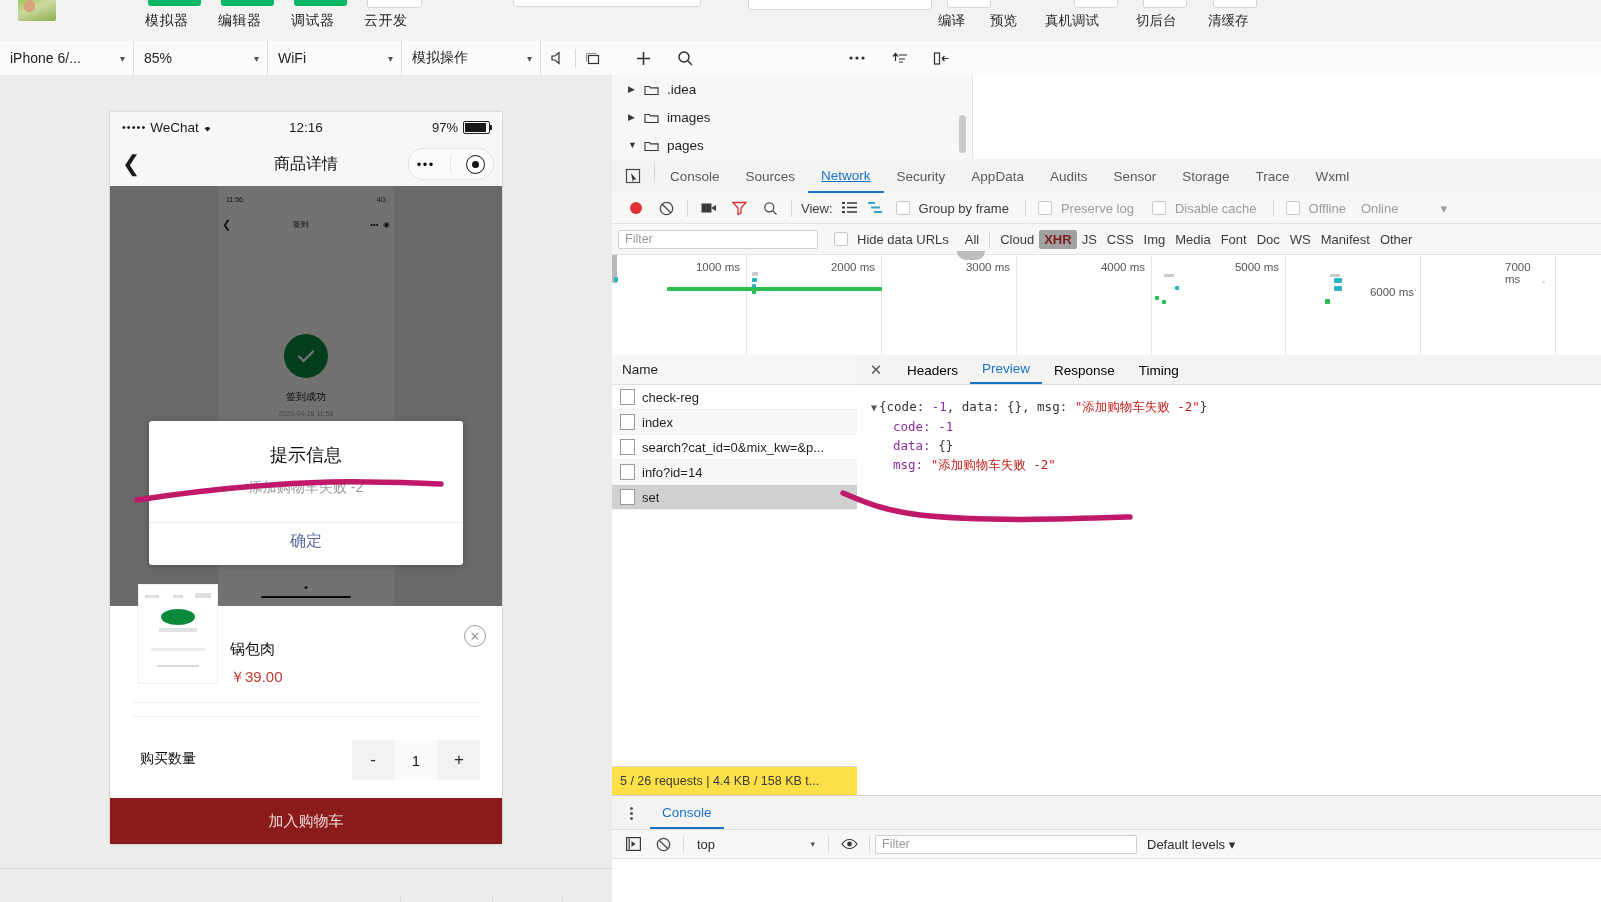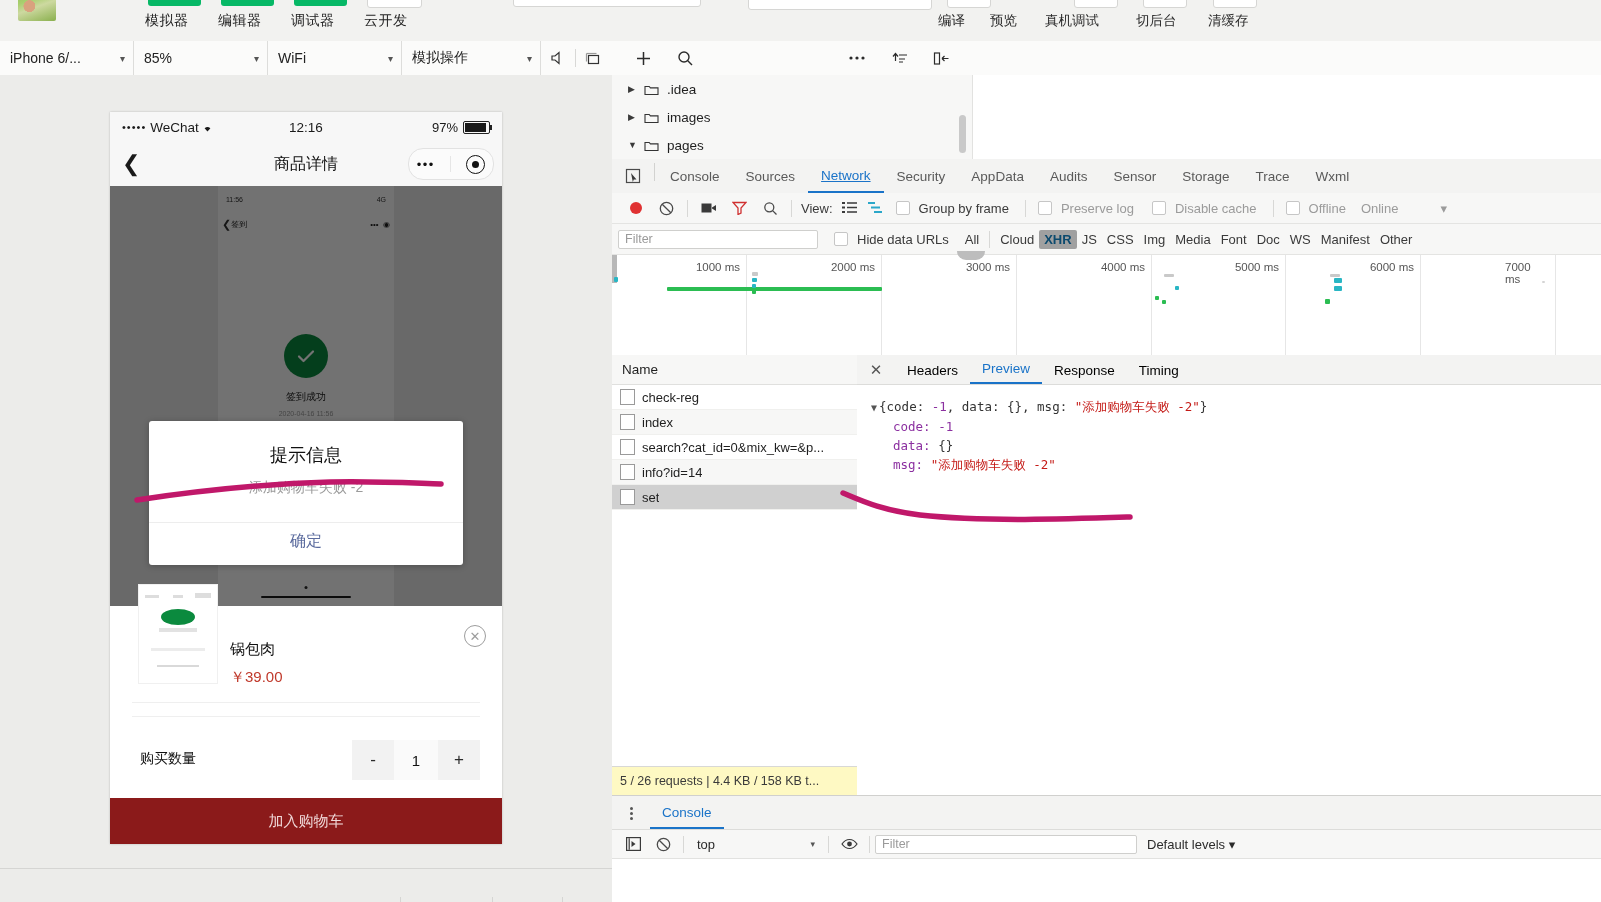--- a/index.html
+++ b/index.html
@@ -112,21 +112,21 @@
   .ph-body{position:absolute;left:0;top:74px;width:392px;height:658px;background:#fff;overflow:hidden;}
   .ph-screenshot{
     position:absolute;left:0;top:0;width:392px;height:420px;background:#ffffff;
   }
   .shot-side{position:absolute;top:0;bottom:0;width:108px;background:#e9e9e9;}
   .shot-inner{position:absolute;left:108px;top:0;width:176px;bottom:0;background:#fdfdfd;}
   .shot-status{position:absolute;left:116px;top:10px;right:116px;display:flex;
     justify-content:space-between;font-size:7px;color:#333;}
   .shot-nav{position:absolute;left:112px;right:112px;top:32px;display:flex;align-items:center;}
   .shot-nav .b{font-size:11px;color:#333;}
-  .shot-nav .t{flex:1;text-align:left;font-size:8px;color:#222;}
+  .shot-nav .t{flex:1;text-align:center;font-size:8px;color:#222;}
   .shot-nav .c{display:flex;gap:6px;align-items:center;font-size:8px;color:#222;}
   .shot-check{
     position:absolute;left:50%;top:148px;transform:translateX(-50%);
     width:44px;height:44px;border-radius:50%;background:#0b8a3e;
     display:flex;align-items:center;justify-content:center;
   }
   .shot-check svg{display:block;}
   .shot-ok{position:absolute;left:0;right:0;top:204px;text-align:center;font-size:10px;color:#222;}
   .shot-date{position:absolute;left:0;right:0;top:224px;text-align:center;font-size:7px;color:#9a9a9a;}
   .shot-home{position:absolute;left:50%;top:400px;transform:translateX(-50%);
@@ -237,21 +237,21 @@
     position:absolute;left:0;top:183px;width:989px;height:31px;background:#f7f7f6;
     border-bottom:1px solid #e4e4e2;display:flex;align-items:center;padding-left:6px;
     box-sizing:border-box;
   }
   .filter-box{
     width:200px;height:19px;background:#fff;border:1px solid #cfcfcd;border-radius:2px;
     display:flex;align-items:center;padding:0 6px;box-sizing:border-box;
     font-size:12.5px;color:#9a9a9a;
   }
   .type-pill{font-size:13px;color:#3a3a3a;padding:2px 5px;border-radius:2px;}
-  .type-pill.sel{background:#a0a0a0;color:#0c4a6e;font-weight:bold;}
+  .type-pill.sel{background:#a0a0a0;color:#7f1d1d;font-weight:bold;}
 
   
   .timeline{
     position:absolute;left:0;top:214px;width:989px;height:100px;background:#fff;
     border-bottom:1px solid #d8d8d6;
   }
   .tl-scrollhandle{
     position:absolute;left:345px;top:-4px;width:28px;height:9px;background:#bdbdbd;
     border-radius:0 0 9px 9px;
   }
@@ -275,21 +275,21 @@
     height:25px;display:flex;align-items:center;padding-left:8px;font-size:13px;color:#1f1f1f;
     border-bottom:1px solid #f0f0ee;box-sizing:border-box;
   }
   .req-row.sel{background:#d0d0d0;}
   .req-row.alt{background:#f7f7f6;}
   .doc-ico{
     width:13px;height:14px;border:1px solid #9a9a9a;background:#fff;margin-right:7px;flex:none;
   }
   .req-name{white-space:nowrap;overflow:hidden;text-overflow:ellipsis;}
   .req-footer{
-    position:absolute;left:0;bottom:0;width:245px;height:28px;background:#fef9c3;
+    position:absolute;left:0;bottom:0;width:245px;height:28px;background:#fde047;
     border-top:1px solid #d8d8d6;display:flex;align-items:center;padding-left:8px;
     font-size:12.5px;color:#3a3a3a;white-space:nowrap;overflow:hidden;
   }
   .detail{
     position:absolute;left:245px;top:0;right:0;height:440px;background:#fff;
   }
   .det-tabs{
     height:29px;border-bottom:1px solid #dcdcda;background:#f3f3f2;display:flex;align-items:flex-end;
   }
   .det-x{width:38px;height:28px;display:flex;align-items:center;justify-content:center;
@@ -698,21 +698,21 @@
       <div class="tl-tick" style="left:539px;"></div>
       <div class="tl-tick" style="left:673px;"></div>
       <div class="tl-tick" style="left:808px;"></div>
       <div class="tl-tick" style="left:943px;"></div>
 
       <div class="tl-tlabel" style="left:132px;">1000 ms</div>
       <div class="tl-tlabel" style="left:267px;">2000 ms</div>
       <div class="tl-tlabel" style="left:402px;">3000 ms</div>
       <div class="tl-tlabel" style="left:537px;">4000 ms</div>
       <div class="tl-tlabel" style="left:671px;">5000 ms</div>
-      <div class="tl-tlabel" style="left:806px;">6000 ms</div>
+      <div class="tl-tlabel" style="left:806px;margin-top:25px;">6000 ms</div>
       <div class="tl-tlabel" style="left:941px;">7000 ms</div>
 
       <div class="tl-greenbar" style="left:55px;top:32px;width:215px;"></div>
 
       <div class="tl-chip" style="left:2px;top:22px;width:4px;height:5px;background:#29b6c4;"></div>
       <div class="tl-chip" style="left:140px;top:17px;width:6px;height:4px;background:#c9c9c9;"></div>
       <div class="tl-chip" style="left:140px;top:23px;width:5px;height:4px;background:#29b6c4;"></div>
       <div class="tl-chip" style="left:140px;top:29px;width:4px;height:4px;background:#29b6c4;"></div>
       <div class="tl-chip" style="left:140px;top:35px;width:4px;height:4px;background:#2bbd52;"></div>
       <div class="tl-chip" style="left:552px;top:19px;width:10px;height:3px;background:#c9c9c9;"></div>

